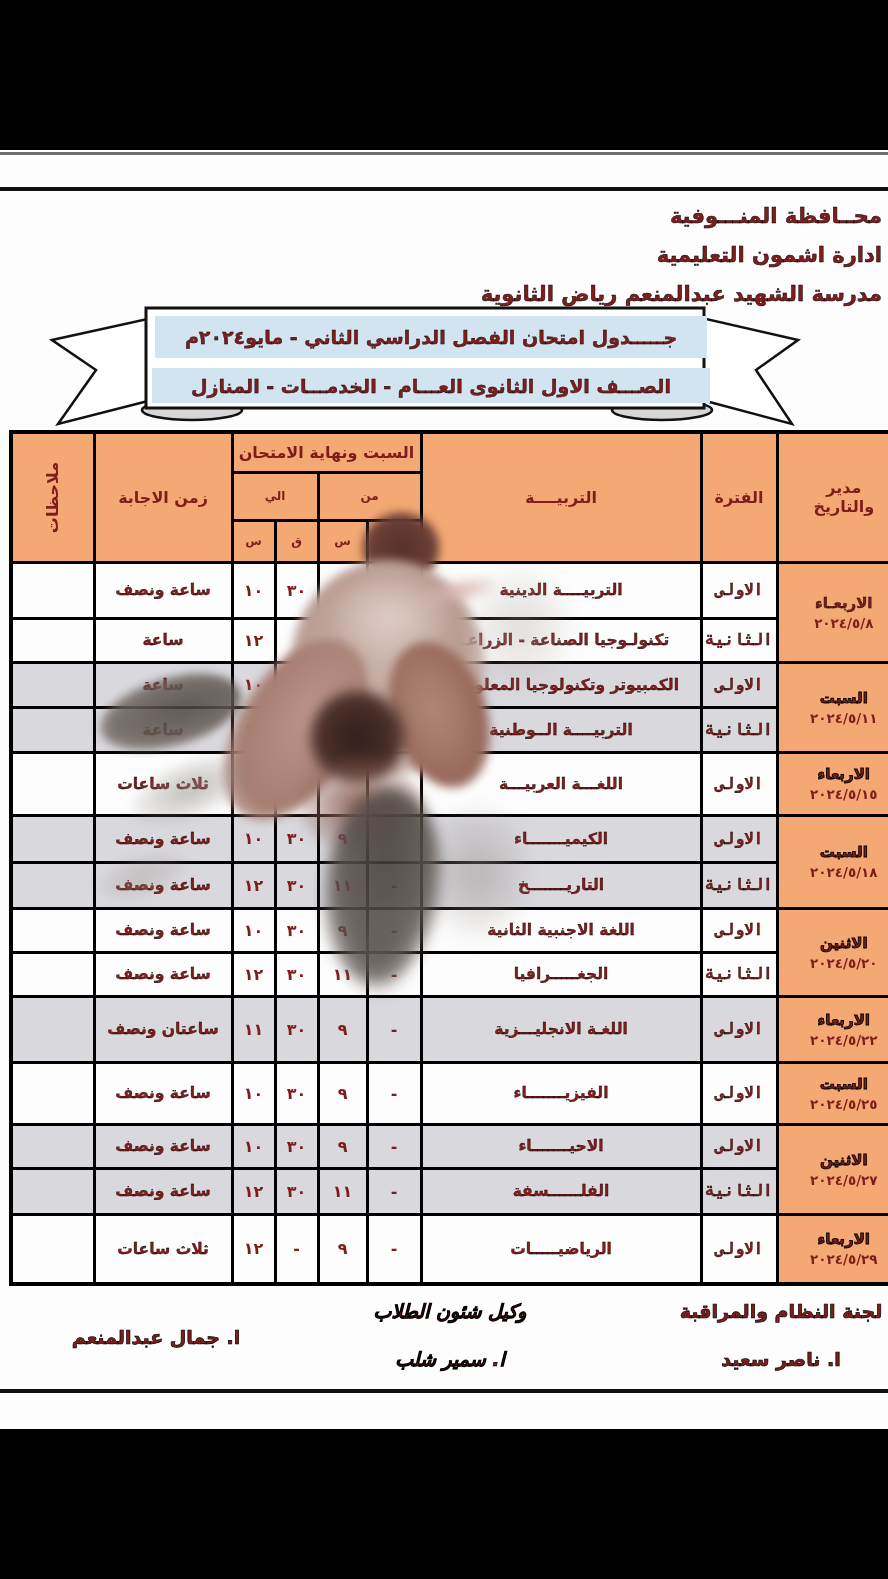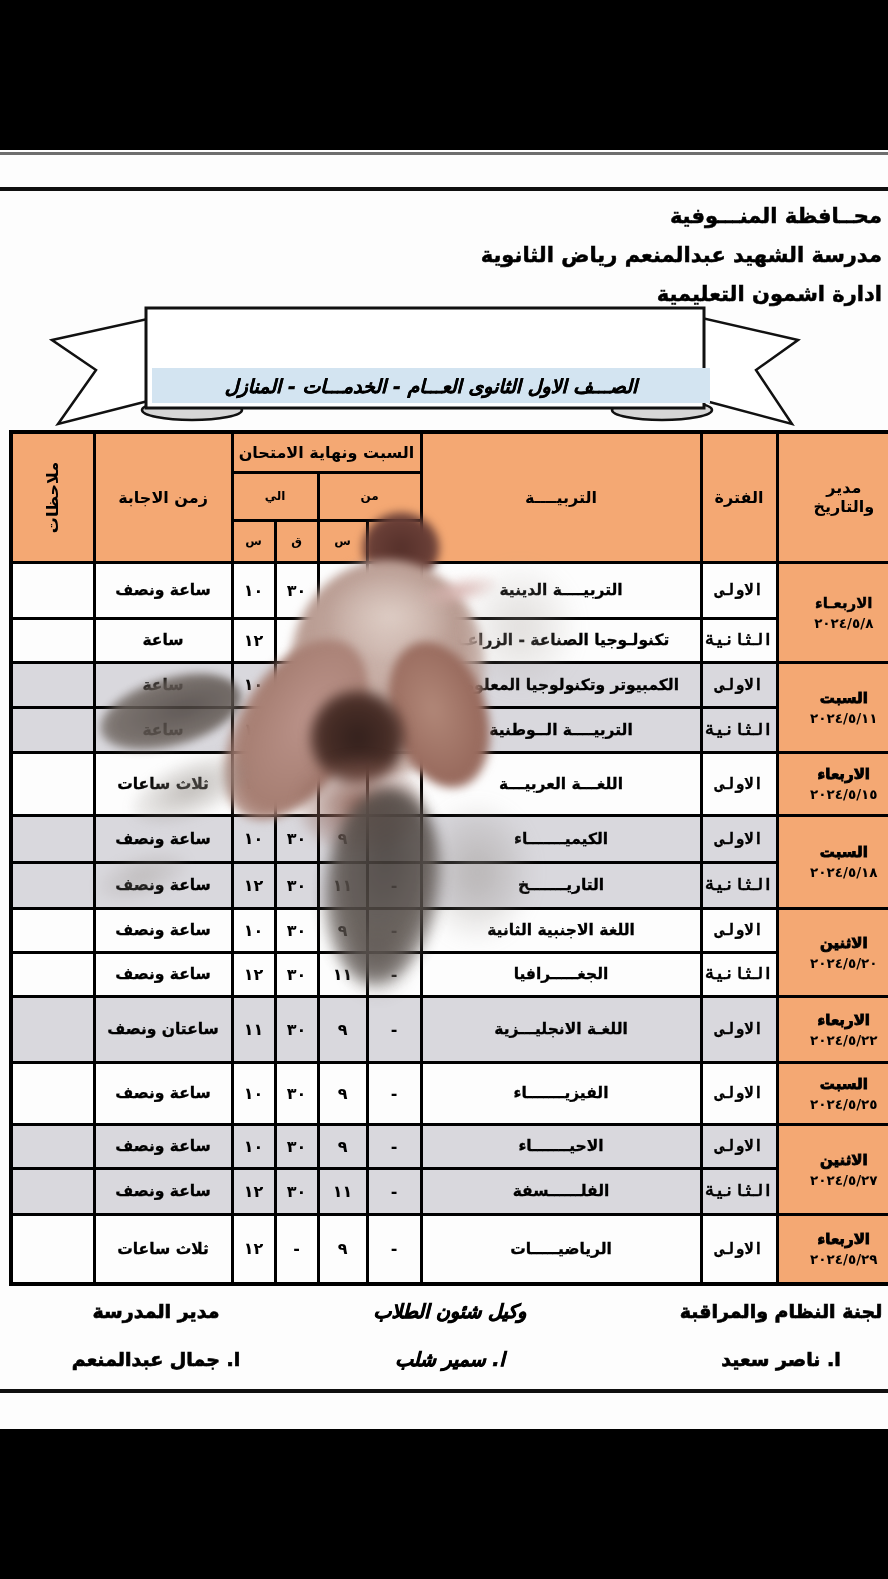--- a/index.html
+++ b/index.html
@@ -1,19 +1,19 @@
 <!DOCTYPE html>
 <html lang="ar" dir="rtl"><head>
 <meta charset="utf-8">
 <style>
   html,body{margin:0;padding:0;background:#222;}
   .page{
     position:relative;width:888px;height:1579px;margin:0 auto;
     background:#fdfdfd;overflow:hidden;direction:rtl;
-    font-family:"DejaVu Sans", sans-serif;color:#000000;
+    font-family:"DejaVu Sans", sans-serif;color:#7f1d1d;
   }
   
   .band{position:absolute;left:0;width:888px;background:#000;}
   .band-top{top:0;height:150px;}
   .band-bottom{top:1429px;height:150px;}
   .rule{position:absolute;left:0;width:888px;}
   .rule-gray{top:152px;height:3px;background:#6e6e6e;}
   .rule-black-top{top:187px;height:4px;background:#101010;}
   .rule-black-bottom{top:1389px;height:4px;background:#101010;}
 
@@ -24,21 +24,21 @@
   }
   .letterhead div{-webkit-text-stroke:.5px #000;}
 
   
   .banner-svg{position:absolute;left:40px;top:298px;}
   .banner-line{
     position:absolute;background:#d3e4f1;display:flex;align-items:center;justify-content:center;
     font-weight:bold;-webkit-text-stroke:.4px #000;
   }
   .banner-line1{left:155px;top:316px;width:552px;height:42px;font-size:19px;}
-  .banner-line2{left:152px;top:368px;width:558px;height:35px;font-size:19px;font-style:italic;}
+  .banner-line2{left:152px;top:368px;width:558px;height:35px;font-size:19px;}
 
   
   table.sched{
     position:absolute;top:430px;left:9px;width:900px;
     border-collapse:collapse;table-layout:fixed;direction:rtl;
     font-weight:bold;
   }
   table.sched td,table.sched th{
     border:3px solid #000;text-align:center;vertical-align:middle;
     padding:0;overflow:hidden;
@@ -74,31 +74,32 @@
 <body>
 
 <div class="page">
 
   <div class="band band-top"></div>
   <div class="rule rule-gray"></div>
   <div class="rule rule-black-top"></div>
 
   <div class="letterhead">
     <div>محــافظة المنـــوفية</div>
+    <div>ادارة اشمون التعليمية</div>
     <div>مدرسة الشهيد عبدالمنعم رياض الثانوية</div>
-    <div>ادارة اشمون التعليمية</div>
   </div>
 
   <svg class="banner-svg" width="770" height="130" viewBox="0 0 770 130">
     <polygon points="12,42 112,20 112,102 18,126 56,72" fill="#ffffff" stroke="#111" stroke-width="2.5"></polygon>
     <polygon points="758,42 662,20 662,102 752,126 716,72" fill="#ffffff" stroke="#111" stroke-width="2.5"></polygon>
     <ellipse cx="152" cy="112" rx="50" ry="10" fill="#d6d6d6" stroke="#111" stroke-width="2.5"></ellipse>
     <ellipse cx="622" cy="112" rx="50" ry="10" fill="#d6d6d6" stroke="#111" stroke-width="2.5"></ellipse>
     <rect x="106" y="10" width="558" height="100" fill="#ffffff" stroke="#111" stroke-width="3"></rect>
   </svg>
+  <div class="banner-line banner-line1">جـــــدول امتحان الفصل الدراسي الثاني - مايو٢٠٢٤م</div>
   <div class="banner-line banner-line2">الصـــف الاول الثانوى العـــام - الخدمـــات - المنازل</div>
 
   <table class="sched">
     <colgroup>
       <col style="width:134px">
         <col style="width:76px">
         <col style="width:280px">
       <col style="width:54px">
         <col style="width:49px">
         <col style="width:43px">
@@ -320,21 +321,20 @@
 
   <div class="sig sig-right">
     <span class="sig-title">لجنة النظام والمراقبة</span>
     <span class="sig-name">ا. ناصر سعيد</span>
   </div>
   <div class="sig sig-mid">
     <span class="sig-title">وكيل شئون الطلاب</span>
     <span class="sig-name">ا. سمير شلب</span>
   </div>
   <div class="sig sig-left">
-    <span class="sig-title">مدير المدرسة</span>
     <span class="sig-name">ا. جمال عبدالمنعم</span>
   </div>
 
   <div class="rule rule-black-bottom"></div>
   <div class="band band-bottom"></div>
 
   <div class="overlay">
     <div class="blob" style="left:362px;top:512px;width:78px;height:72px;background:radial-gradient(ellipse at 50% 50%, #55302a 0%, #6b4038 60%, rgba(107,64,56,0) 100%);filter:blur(4px);"></div>
     <div class="blob" style="left:290px;top:560px;width:195px;height:215px;background:radial-gradient(ellipse at 48% 40%, #cdb6ae 0%, #b99c92 55%, rgba(169,140,130,0) 100%);filter:blur(5px);"></div>
     <div class="blob" style="left:330px;top:575px;width:120px;height:85px;background:radial-gradient(ellipse, #ddccc4 0%, rgba(221,204,196,0) 75%);filter:blur(5px);"></div>

